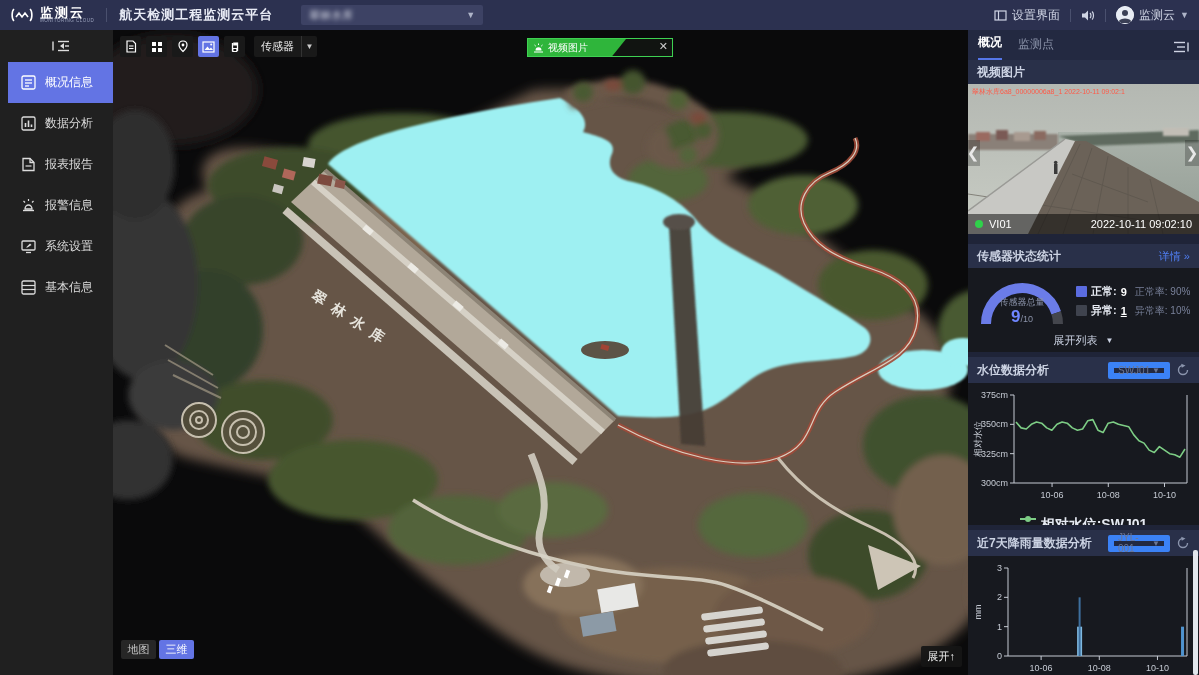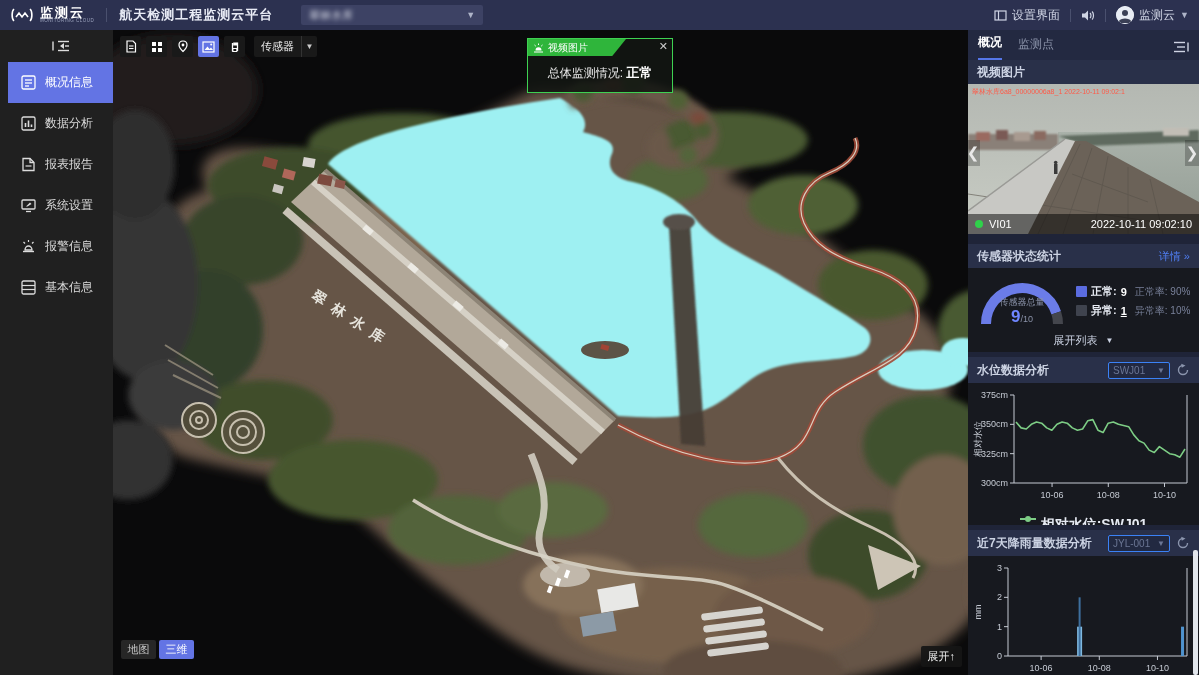--- a/index.html
+++ b/index.html
@@ -74,21 +74,21 @@
     gap:16px; background:#232941; }
   .tab { font-size:12px; color:#8a92a8; padding-bottom:7px; cursor:pointer; }
   .tab.active { color:#fff; font-weight:bold; border-bottom:2px solid #5576e8; }
   .tab-menu-ic { margin-left:auto; margin-bottom:7px; cursor:pointer; }
 
   .sec-head { height:24px; flex:0 0 24px; background:#293049; display:flex; align-items:center;
     padding:0 9px; font-size:12px; font-weight:bold; color:#ccd3e3; }
   .sec-head.tall { height:26px; flex-basis:26px; }
   .detail-link { margin-left:auto; font-size:11px; color:#4f7df0; font-weight:normal; cursor:pointer; }
   .mini-select { margin-left:auto; width:62px; height:17px; background:#222941;
-    border:1px solid #3b82f6; border-radius:2px; color:#6b7694; font-size:10px;
+    border:6px solid #3b82f6; border-radius:2px; color:#6b7694; font-size:10px;
     display:flex; align-items:center; padding:0 4px; font-weight:normal; cursor:pointer; }
   .mini-select .caret { font-size:8px; color:#6b7694; }
   .refresh-ic { margin-left:6px; cursor:pointer; }
 
   .video-wrap { height:150px; flex:0 0 150px; position:relative; background:#000; cursor:pointer; }
   .osd { position:absolute; left:4px; top:3px; font-size:7px; color:#ff5a48;
     filter:blur(.4px); white-space:nowrap; }
   .vid-bar { position:absolute; left:0; right:0; bottom:0; height:20px;
     background:rgba(0,0,0,.5); display:flex; align-items:center; padding:0 7px; }
   .vid-dot { width:8px; height:8px; border-radius:50%; background:#2fd24a; margin-right:6px; }
@@ -219,35 +219,35 @@
       <div class="nav-item">
         <svg class="nav-ic" viewBox="0 0 15 15">
           <path d="M2,1.5 L9,1.5 L13,5.5 L13,13.5 L2,13.5 Z" fill="none" stroke="#dcdcdc" stroke-width="1.3"></path>
           <path d="M9,1.5 L9,5.5 L13,5.5" fill="none" stroke="#dcdcdc" stroke-width="1.3"></path>
           <line x1="4.5" y1="9" x2="10.5" y2="9" stroke="#dcdcdc" stroke-width="1.2"></line>
         </svg>
         <span>报表报告</span>
       </div>
       <div class="nav-item">
         <svg class="nav-ic" viewBox="0 0 15 15">
-          <rect x="1" y="2" width="13" height="9" rx="1" fill="none" stroke="#dcdcdc" stroke-width="1.3"></rect>
-          <line x1="5" y1="13.5" x2="10" y2="13.5" stroke="#dcdcdc" stroke-width="1.3"></line>
-          <path d="M5,8.5 L9,4.5 L10.5,6 L6.5,8.5 Z" fill="#dcdcdc"></path>
-        </svg>
-        <span>系统设置</span>
-      </div>
-      <div class="nav-item">
-        <svg class="nav-ic" viewBox="0 0 15 15">
           <path d="M4,11 A3.5,4 0 0 1 11,11 Z" fill="none" stroke="#dcdcdc" stroke-width="1.3"></path>
           <line x1="2" y1="12.5" x2="13" y2="12.5" stroke="#dcdcdc" stroke-width="1.4"></line>
           <line x1="7.5" y1="1" x2="7.5" y2="3" stroke="#dcdcdc" stroke-width="1.2"></line>
           <line x1="2.5" y1="3" x2="4" y2="4.5" stroke="#dcdcdc" stroke-width="1.2"></line>
           <line x1="12.5" y1="3" x2="11" y2="4.5" stroke="#dcdcdc" stroke-width="1.2"></line>
         </svg>
         <span>报警信息</span>
+      </div>
+      <div class="nav-item">
+        <svg class="nav-ic" viewBox="0 0 15 15">
+          <rect x="1" y="2" width="13" height="9" rx="1" fill="none" stroke="#dcdcdc" stroke-width="1.3"></rect>
+          <line x1="5" y1="13.5" x2="10" y2="13.5" stroke="#dcdcdc" stroke-width="1.3"></line>
+          <path d="M5,8.5 L9,4.5 L10.5,6 L6.5,8.5 Z" fill="#dcdcdc"></path>
+        </svg>
+        <span>系统设置</span>
       </div>
       <div class="nav-item">
         <svg class="nav-ic" viewBox="0 0 15 15">
           <rect x="1" y="1" width="13" height="13" rx="1.5" fill="none" stroke="#dcdcdc" stroke-width="1.3"></rect>
           <line x1="1" y1="5.5" x2="14" y2="5.5" stroke="#dcdcdc" stroke-width="1.2"></line>
           <line x1="1" y1="9.5" x2="14" y2="9.5" stroke="#dcdcdc" stroke-width="1.2"></line>
         </svg>
         <span>基本信息</span>
       </div>
     </aside>
@@ -425,24 +425,20 @@
             <svg width="11" height="10" viewBox="0 0 11 10">
               <path d="M2.5,7.5 A3,3.3 0 0 1 8.5,7.5 Z" fill="#fff"></path>
               <line x1="1" y1="9" x2="10" y2="9" stroke="#fff" stroke-width="1.2"></line>
               <line x1="5.5" y1="0.5" x2="5.5" y2="2" stroke="#fff" stroke-width="1"></line>
               <line x1="1.5" y1="2" x2="2.8" y2="3.2" stroke="#fff" stroke-width="1"></line>
               <line x1="9.5" y1="2" x2="8.2" y2="3.2" stroke="#fff" stroke-width="1"></line>
             </svg>
             <span>视频图片</span>
           </div>
           <span class="alert-close">✕</span>
-        </div>
-        <div class="alert-body">
-          <span>总体监测情况:</span>
-          <b>正常</b>
         </div>
       </div>
 
       <div class="view-toggle">
         <div class="vt-btn vt-map">地图</div>
         <div class="vt-btn vt-3d">三维</div>
       </div>
       <div class="expand-btn">展开↑</div>
     </main>
 

